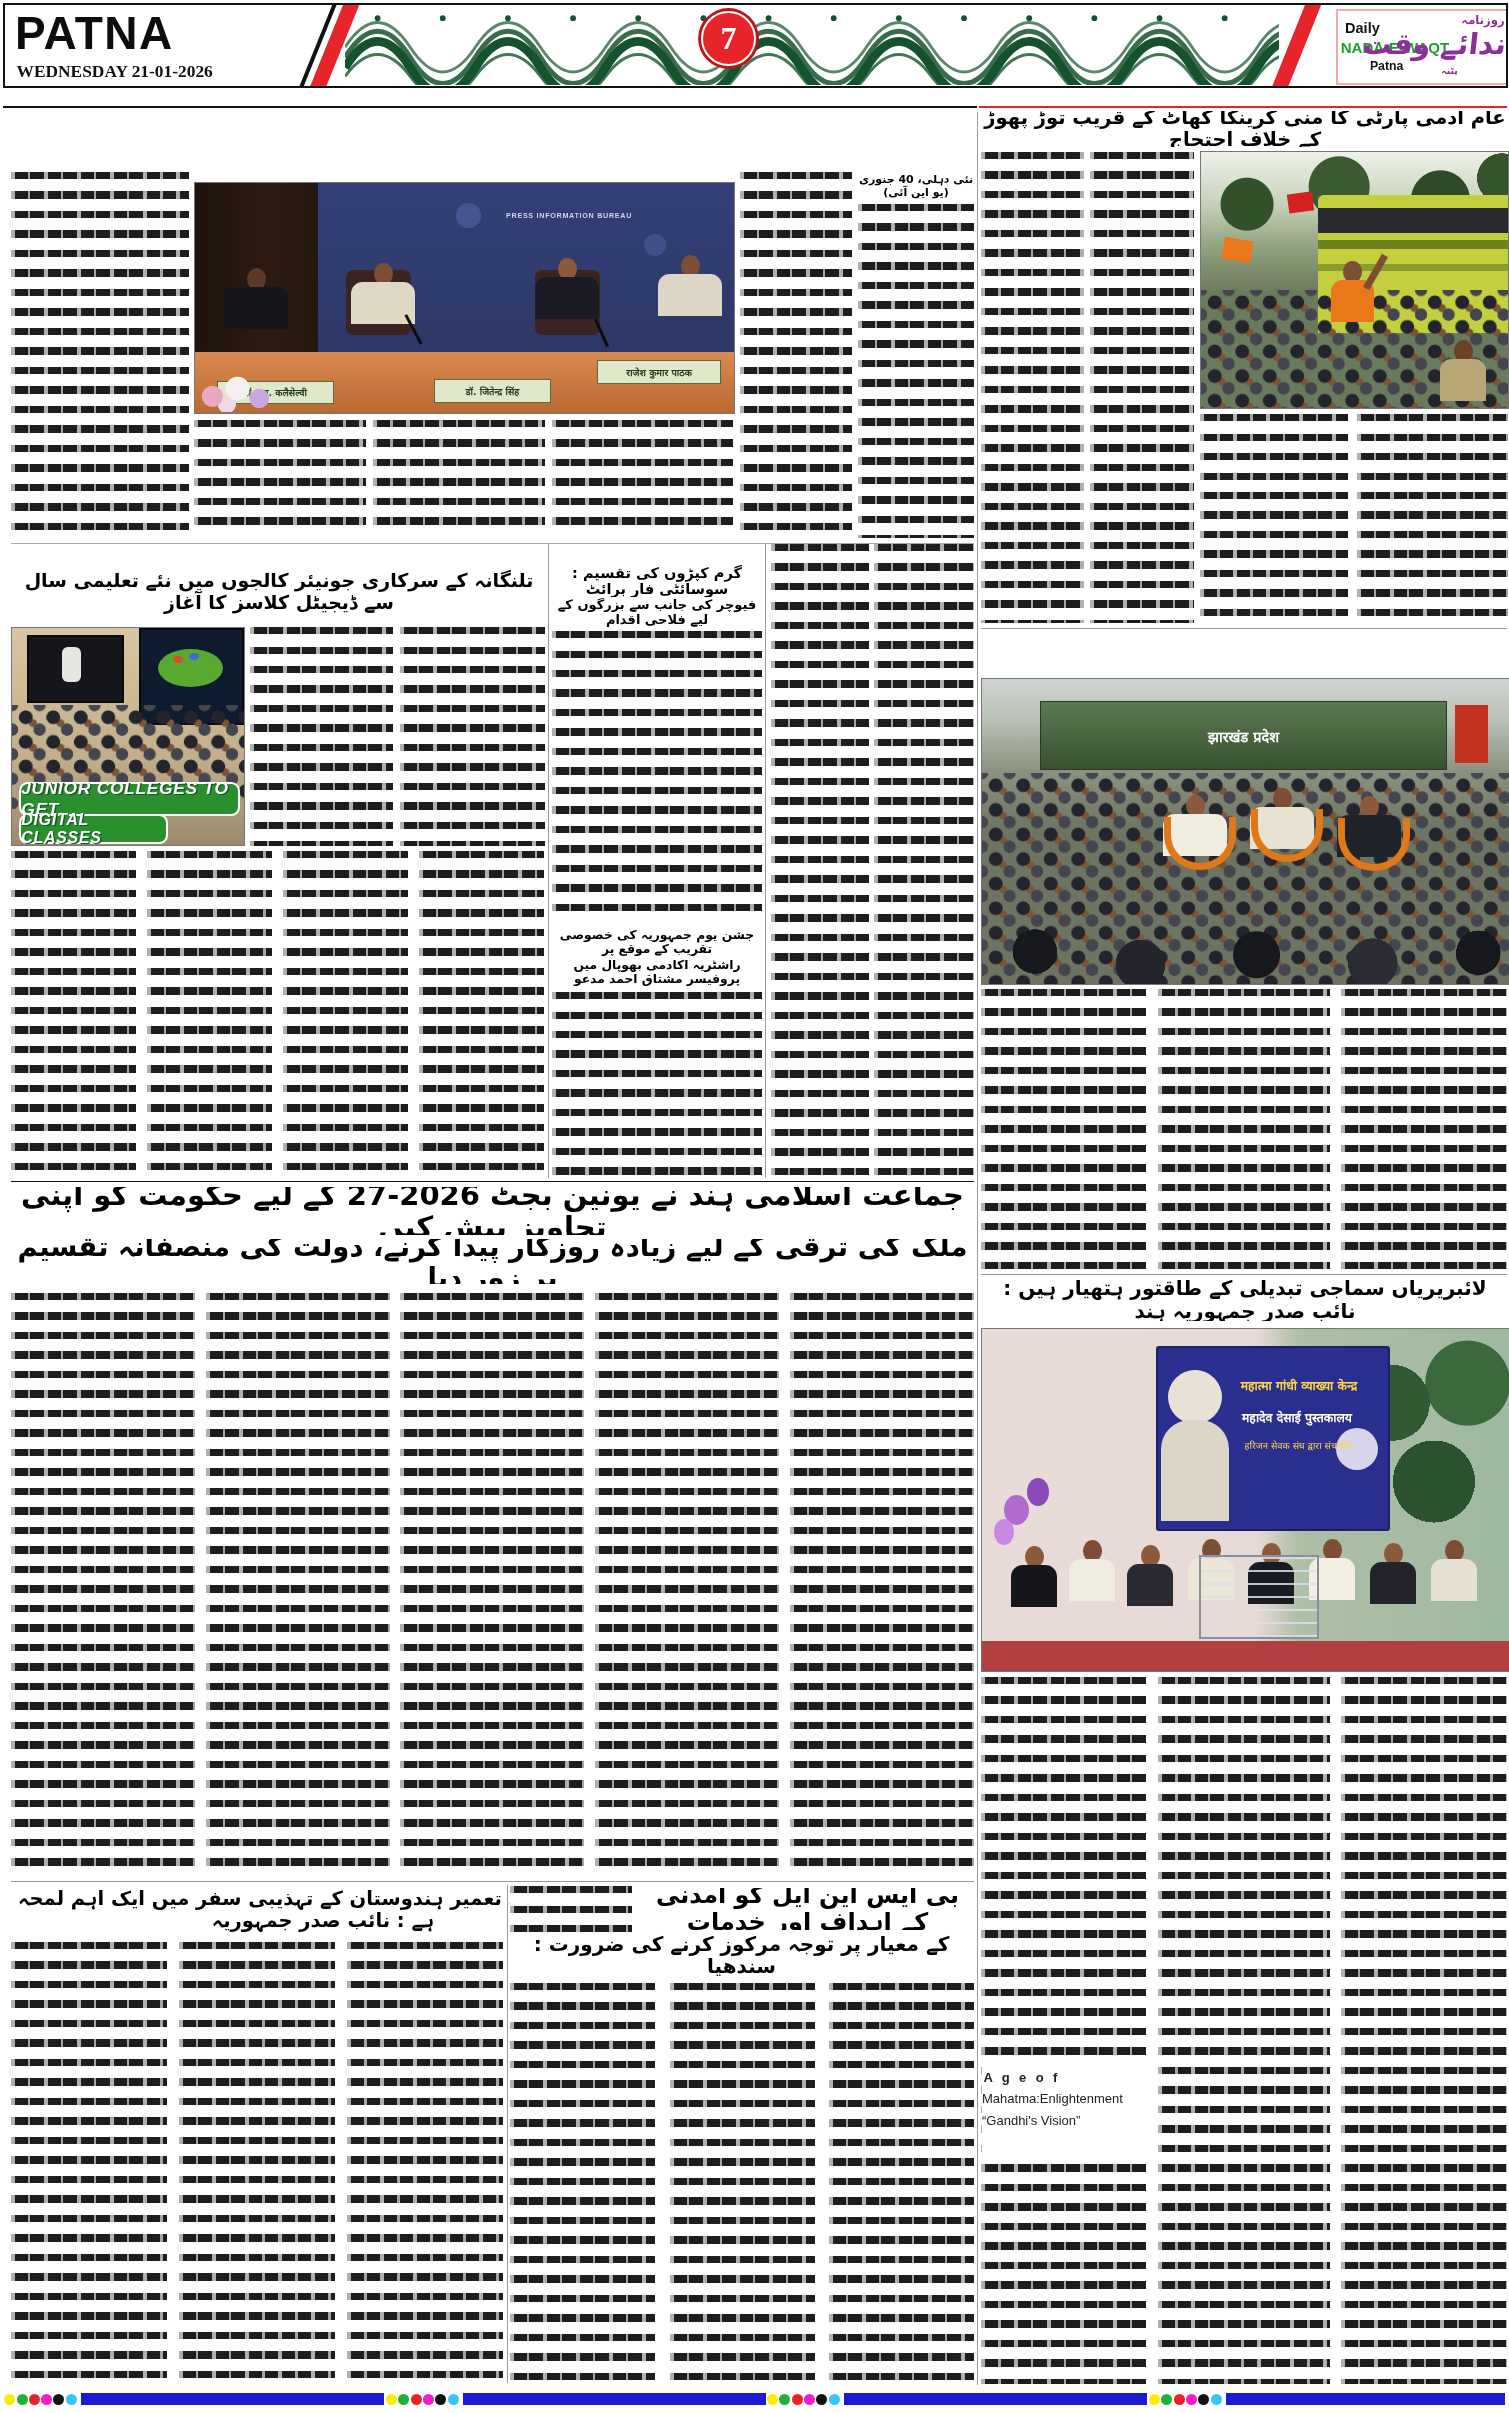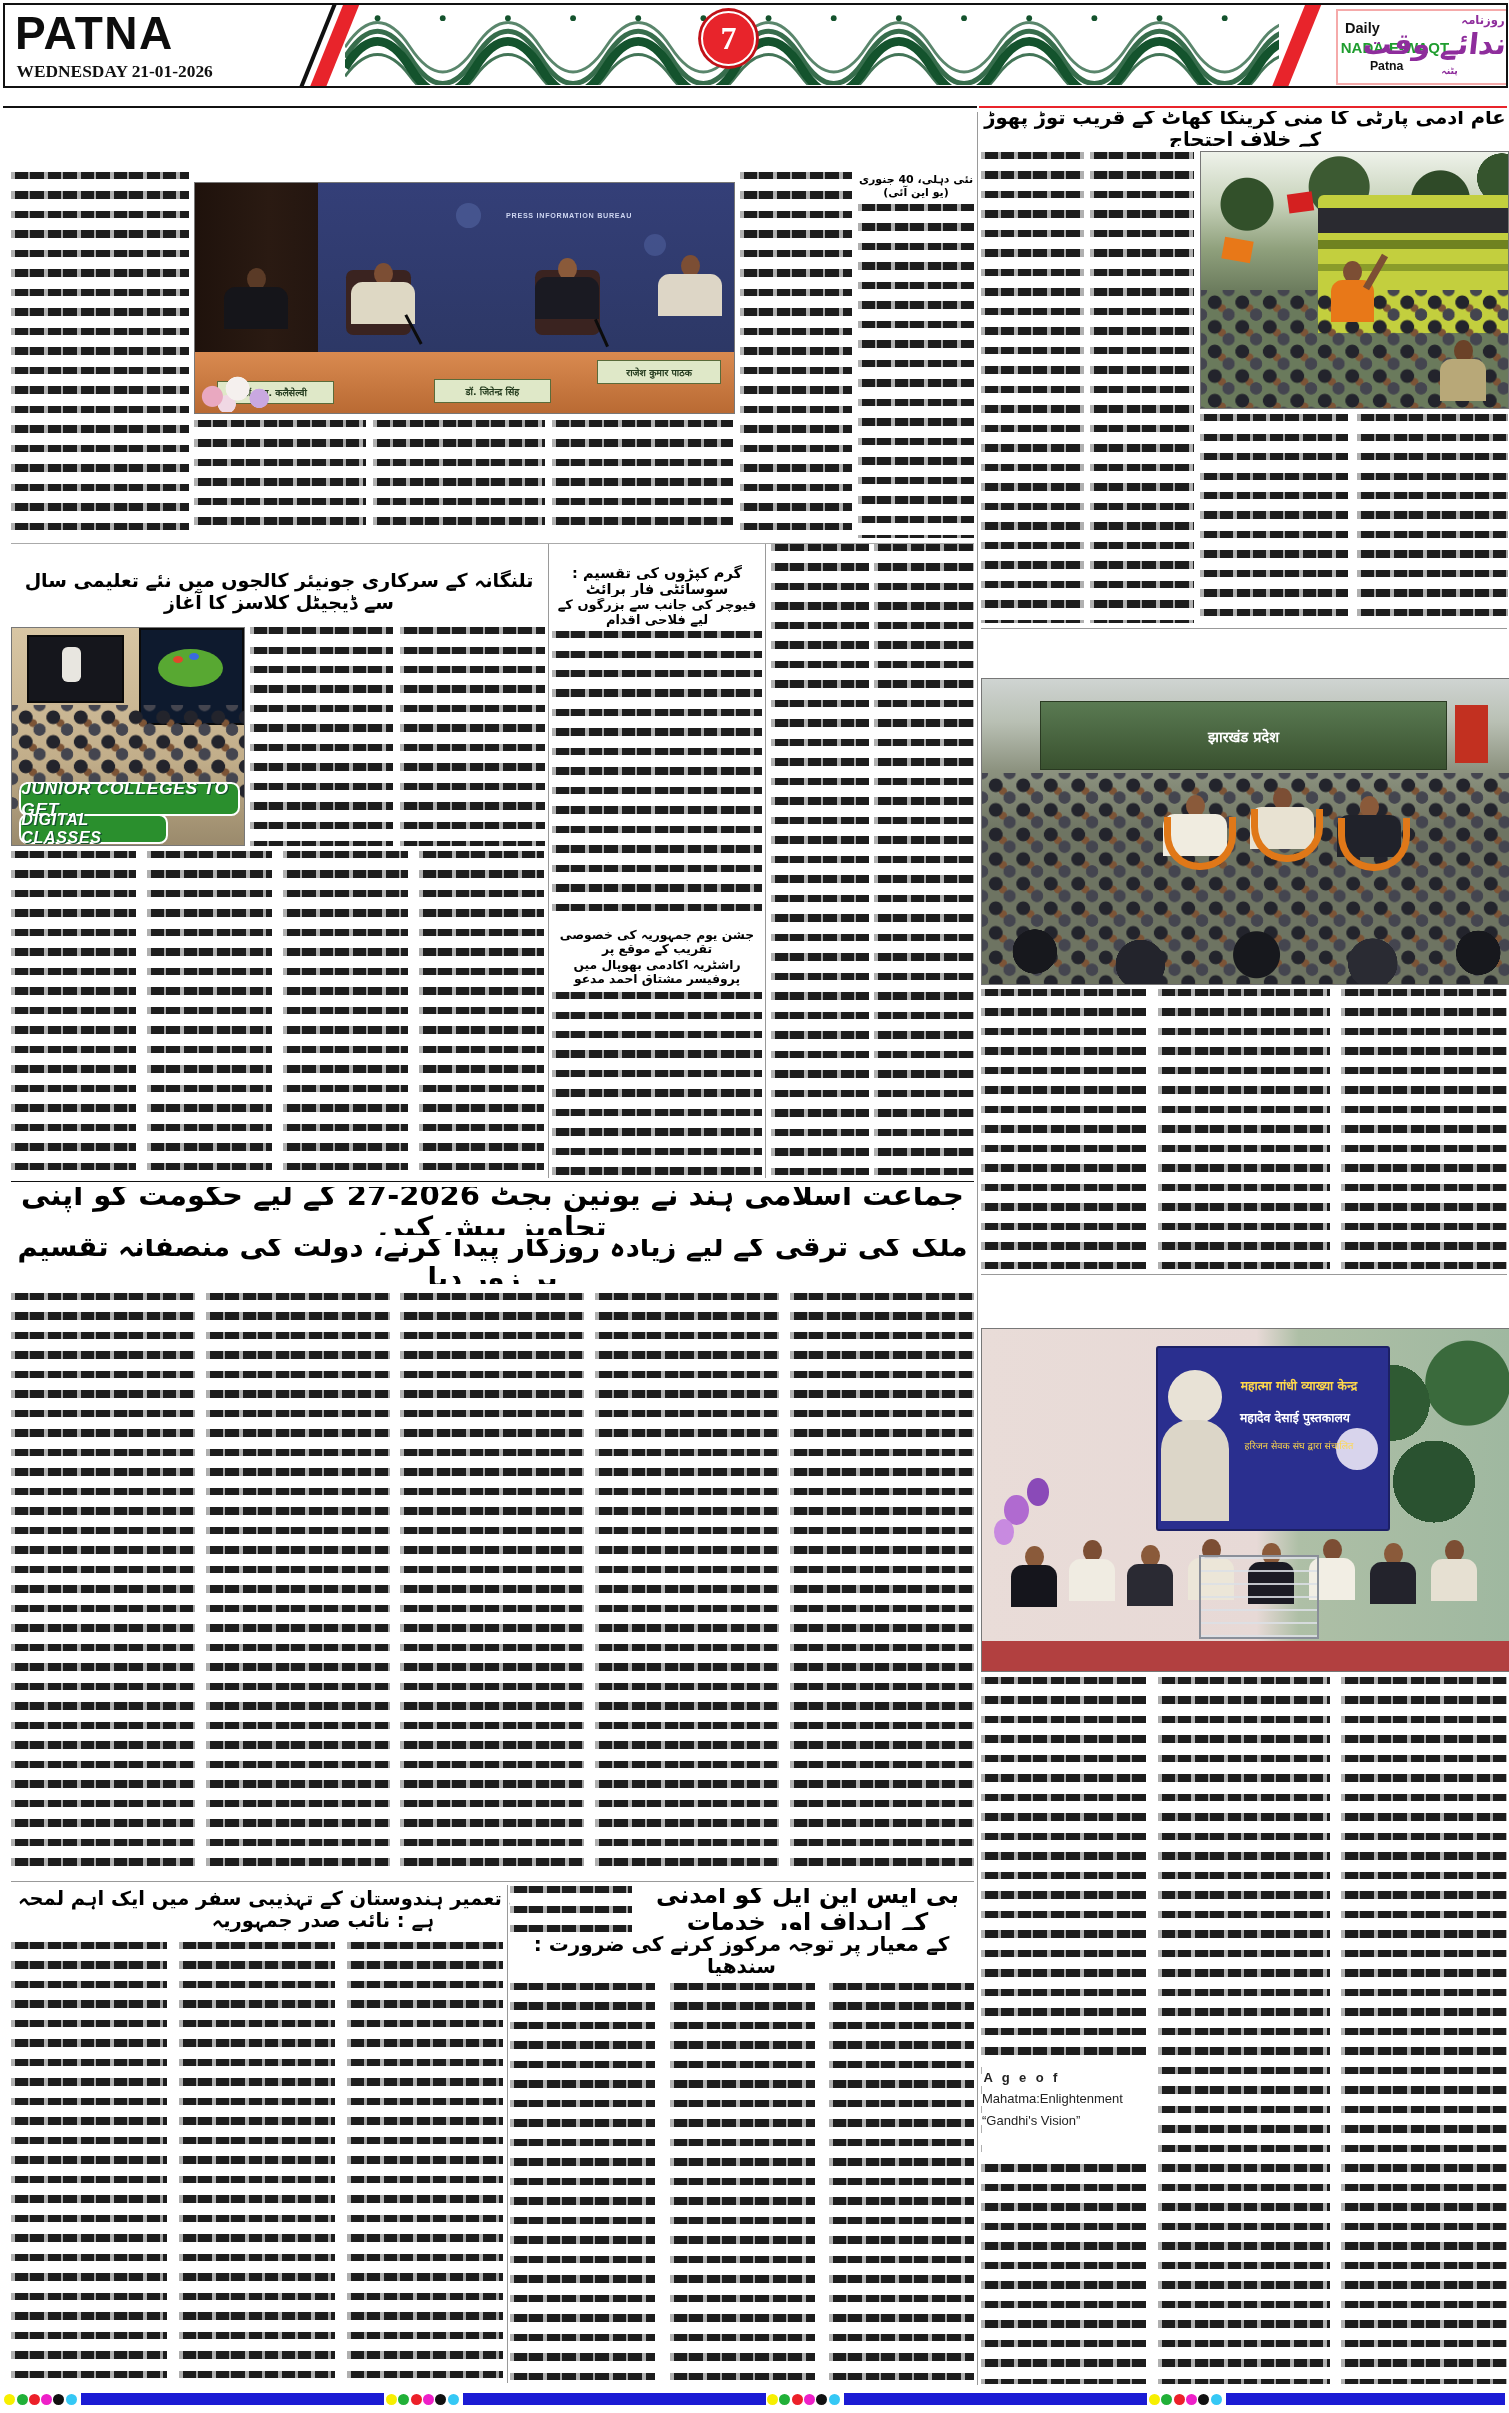--- a/index.html
+++ b/index.html
@@ -277,32 +277,33 @@
   <div class="rule-v" style="left:507px;top:1885px;height:498px;"></div>
 
   <div class="sim" style="left:510px;top:1886px;width:122px;height:46px;"></div>
   <div class="hl" style="left:641px;top:1888px;width:333px;height:42px;font-size:24px;">بی ایس این ایل کو آمدنی کے اہداف اور خدمات</div>
   <div class="hl" style="left:510px;top:1934px;width:463px;height:42px;font-size:20px;">کے معیار پر توجہ مرکوز کرنے کی ضرورت : سندھیا</div>
   <div class="sim" style="left:510px;top:1983px;width:145px;height:400px;"></div>
   <div class="sim" style="left:670px;top:1983px;width:145px;height:400px;"></div>
   <div class="sim" style="left:829px;top:1983px;width:145px;height:400px;"></div>
 
   <div class="rule-h" style="left:981px;top:1274px;width:526px;height:0.7px;background:#999;"></div>
+  <div class="hl" style="left:983px;top:1278px;width:524px;height:43px;font-size:20px;">لائبریریاں سماجی تبدیلی کے طاقتور ہتھیار ہیں : نائب صدر جمہوریہ ہند</div>
 
   <div class="photo" style="left:981px;top:1328px;width:528px;height:342px;background:linear-gradient(90deg,#e9dcd8 0%,#e7d9d6 52%,#aebfa6 60%,#9fb8a0 100%);">
     <div class="abs" style="right:0;top:0;width:32%;height:72%;
         background:radial-gradient(circle at 30% 30%, #2f5a33 38px, rgba(0,0,0,0) 38px),
                    radial-gradient(circle at 75% 22%, #3a6a3c 42px, rgba(0,0,0,0) 43px),
                    radial-gradient(circle at 55% 62%, #2a5230 41px, rgba(0,0,0,0) 41px);"></div>
     <div class="abs" style="left:174px;top:17.4px;width:217px;height:181px;background:#2a2f8f;border-radius:2.9px;border:2.2px solid #1c2066;padding-left:13px;">
       <div class="abs" style="left:10px;top:22px;width:54px;height:54px;border-radius:50%;background:#e8e2d6;"></div>
       <div class="abs" style="left:2.9px;top:72px;width:68px;height:101px;border-radius:29px 29px 0 0;background:#dcd6c8;"></div>
       <div class="abs" style="right:10px;top:80px;width:42px;height:42px;border-radius:50%;background:#d8d4ec;"></div>
       <div class="abs" style="left:72px;top:29px;width:138px;height:23px;color:#ffd84a;font-weight:bold;font-size:12.3px;text-align:center;">महात्मा गांधी व्याख्या केन्द्र</div>
-      <div class="abs" style="left:68px;top:61px;width:138px;height:22px;color:#ffffff;font-weight:bold;font-size:12.3px;text-align:center;">महादेव देसाई पुस्तकालय</div>
+      <div class="abs" style="left:84px;top:61px;width:138px;height:22px;color:#ffffff;font-weight:bold;font-size:12.3px;text-align:left;">महादेव देसाई पुस्तकालय</div>
       <div class="abs" style="left:72px;top:91px;width:138px;height:19px;color:#ffd84a;font-size:9.4px;text-align:center;">हरिजन सेवक संघ द्वारा संचालित</div>
     </div>
     <div class="abs" style="left:22px;top:166px;width:24.6px;height:30px;border-radius:50%;background:#b06ad0;"></div>
     <div class="abs" style="left:45px;top:149px;width:22px;height:27.5px;border-radius:50%;background:#8a4ab8;"></div>
     <div class="abs" style="left:11.6px;top:190px;width:20px;height:26px;border-radius:50%;background:#c88ae0;"></div>
     <div class="fig" style="left:29px;top:217px;">
         <div class="head"></div>
         <div class="torso" style="background:#15151c;width:46px;"></div>
       </div>
     <div class="fig" style="left:87px;top:211px;">

